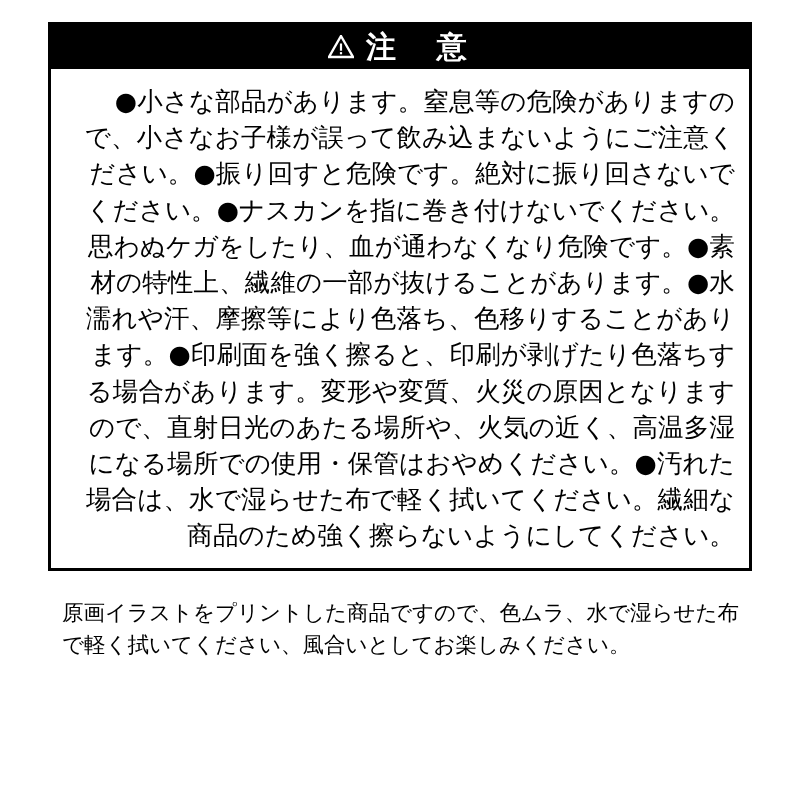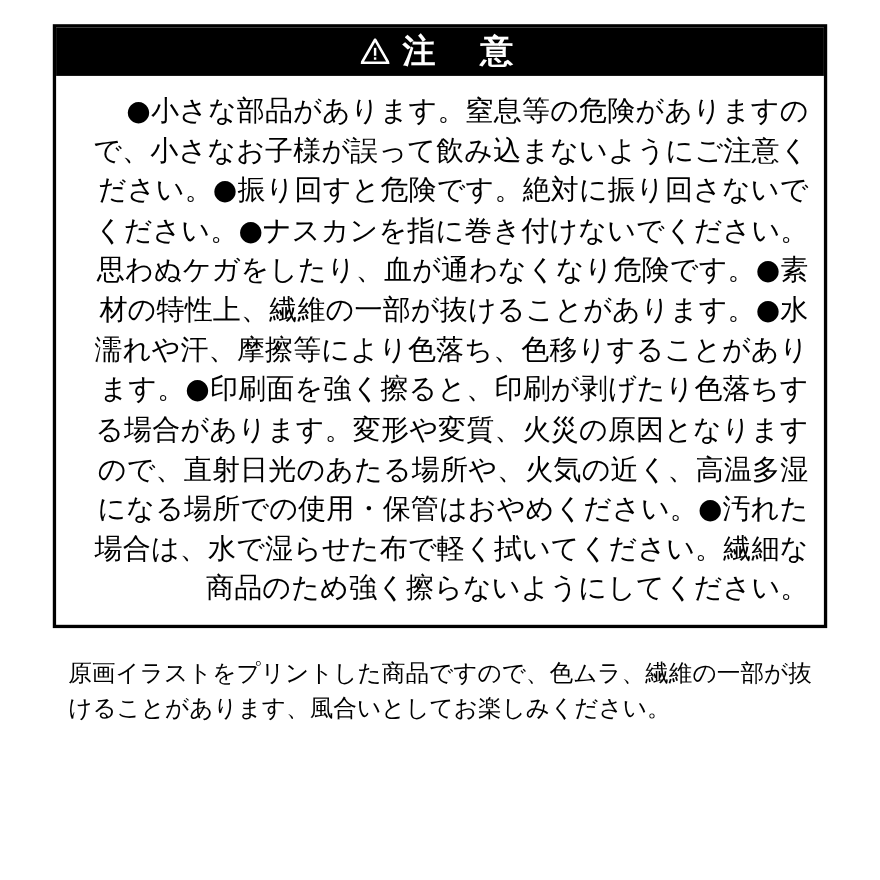--- a/index.html
+++ b/index.html
@@ -97,16 +97,16 @@
       <span class="caution-title">注　意</span>
     </div>
 
     <div class="caution-body">
       <p>●小さな部品があります。窒息等の危険がありますので、小さなお子様が誤って飲み込まないようにご注意ください。●振り回すと危険です。絶対に振り回さないでください。●ナスカンを指に巻き付けないでください。思わぬケガをしたり、血が通わなくなり危険です。●素材の特性上、繊維の一部が抜けることがあります。●水濡れや汗、摩擦等により色落ち、色移りすることがあります。●印刷面を強く擦ると、印刷が剥げたり色落ちする場合があります。変形や変質、火災の原因となりますので、直射日光のあたる場所や、火気の近く、高温多湿になる場所での使用・保管はおやめください。●汚れた場合は、水で湿らせた布で軽く拭いてください。繊細な商品のため強く擦らないようにしてください。</p>
     </div>
 
   </div>
 
   <div class="footer-note">
-    <p>原画イラストをプリントした商品ですので、色ムラ、繊維の一部が抜けることがあります、風合いとしてお楽しみください。</p>
+    <p>原画イラストをプリントした商品ですので、色ムラ、水で湿らせた布で軽く拭いてください、風合いとしてお楽しみください。</p>
   </div>
 
 </div>
 
 </body></html>

